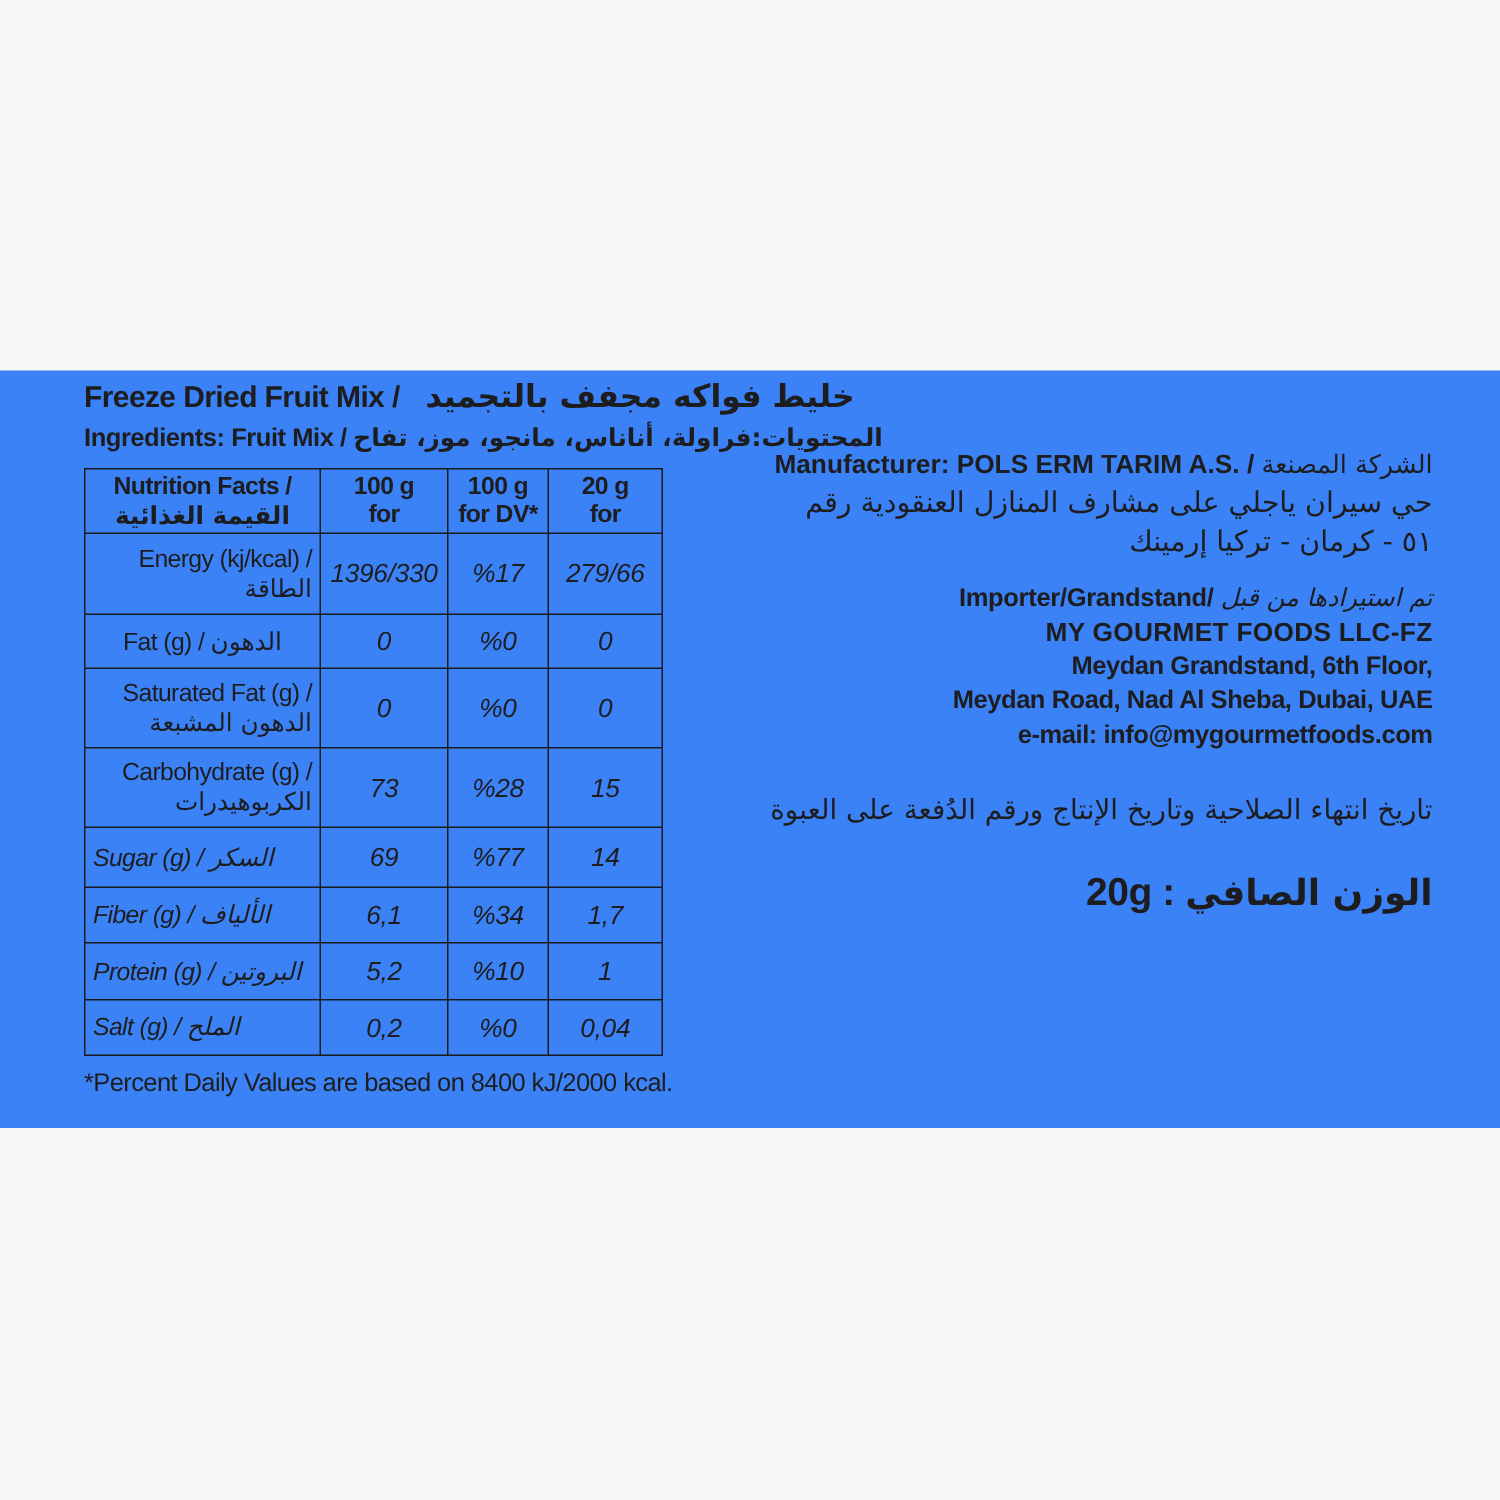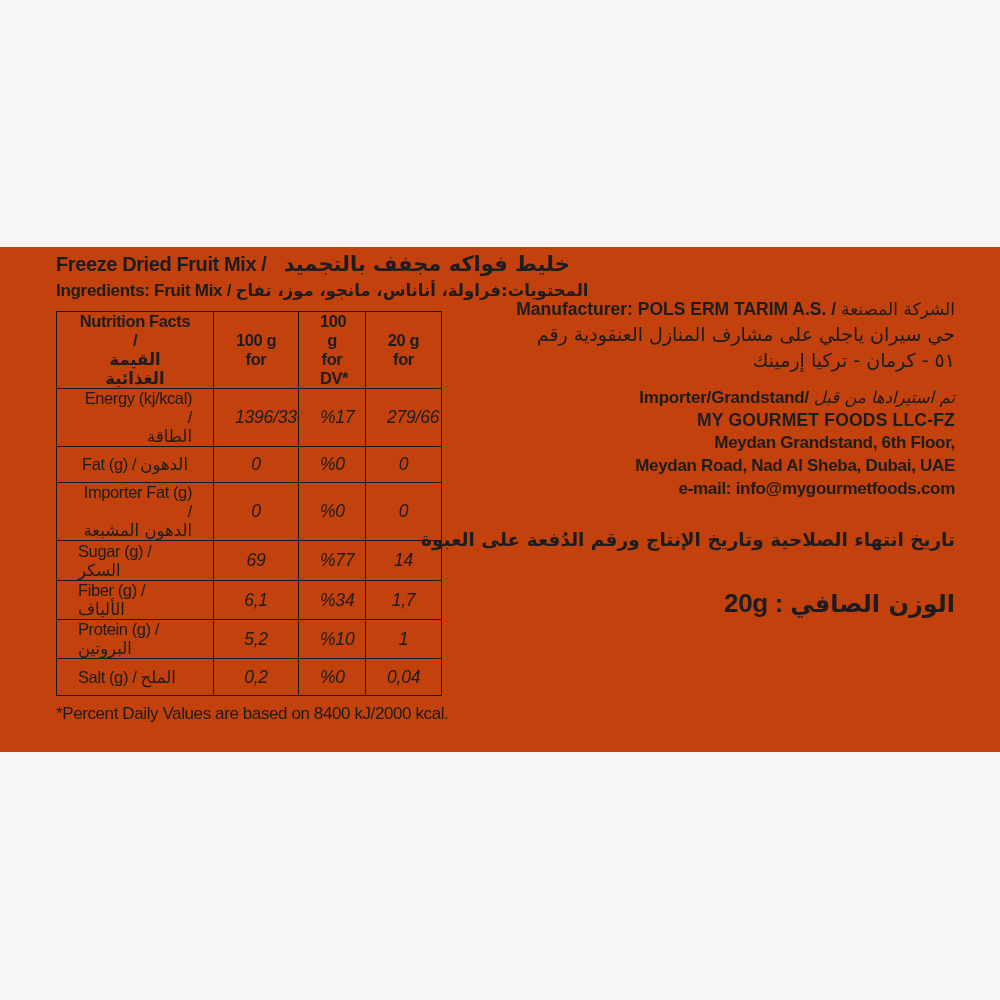--- a/index.html
+++ b/index.html
@@ -7,48 +7,48 @@
     width:1000px;height:1000px;
     background:#f6f6f9;
     font-family:"Liberation Sans","DejaVu Sans",sans-serif;
     color:#1d1d1f;
     overflow:hidden;
   }
   .page{position:relative;width:1000px;height:1000px;}
   .panel{
     position:absolute;top:247px;left:0;
     width:1000px;height:505px;
-    background:#c2410c;
+    background:#3b82f6;
   }
   .ar{font-family:"DejaVu Sans",sans-serif;}
 
   
   .left-block{position:absolute;left:56px;top:3px;}
   .title-line{font-size:20px;font-weight:600;letter-spacing:-0.4px;white-space:nowrap;line-height:28px;}
   .title-line .ar{font-size:21px;font-weight:700;margin-left:12px;}
   .ingredients-line{font-size:17px;font-weight:600;letter-spacing:-0.3px;white-space:nowrap;line-height:25px;}
   .ingredients-line .ar{font-weight:700;font-size:16.5px;}
 
   
   table.nt{
     border-collapse:collapse;table-layout:fixed;
     margin-top:8px;width:385px;
   }
   table.nt td{
     border:1.8px solid #1a1a1a;
-    padding:0 21px;
+    padding:0 5px;
     font-size:16.5px;letter-spacing:-0.4px;
     line-height:19px;
     vertical-align:middle;
     overflow:hidden;
   }
   table.nt td.val{text-align:center;font-size:17.5px;letter-spacing:-0.2px;font-style:italic;}
   table.nt tr.thead td{font-weight:700;text-align:center;font-size:16.5px;}
   td.lbl-r{text-align:right;}
-  td.lbl-l{text-align:left;}
+  td.lbl-l{text-align:left;font-style:italic;}
   td.lbl-c{text-align:center;}
   .footnote{margin-top:8px;font-size:17px;font-weight:500;letter-spacing:-0.4px;white-space:nowrap;}
 
   
   .right-block{
     position:absolute;right:45px;top:50px;width:560px;
     text-align:right;
   }
   .rl{white-space:nowrap;}
   .line-country{font-size:17.5px;font-weight:600;line-height:24px;margin-bottom:19px;}
@@ -58,21 +58,21 @@
   .line-manufacturer .ar{font-size:17px;}
   .line-mfr-ar{font-size:19px;line-height:26px;}
   .gap-after{margin-bottom:13px;}
   .line-importer{font-size:17px;line-height:23px;}
   .line-importer .lat{font-weight:700;letter-spacing:-0.2px;}
   .line-importer .ar{font-size:16.5px;font-style:italic;}
   .line-company{font-size:17.5px;font-weight:700;letter-spacing:0.2px;line-height:23px;}
   .line-addr{font-size:17px;font-weight:700;letter-spacing:-0.3px;line-height:22.5px;}
   .line-email{font-size:17px;font-weight:700;letter-spacing:-0.3px;line-height:23px;margin-bottom:27px;}
   .line-expire-en{font-size:16.5px;font-weight:700;letter-spacing:-0.5px;line-height:22px;}
-  .line-expire-ar{font-size:18.5px;line-height:26px;margin-bottom:34px;font-weight:bold;}
+  .line-expire-ar{font-size:18.5px;line-height:26px;margin-bottom:24px;}
   .line-storage{font-size:18.5px;line-height:26px;margin-bottom:11px;}
   .line-storage .lat{font-size:16.5px;font-weight:700;letter-spacing:-0.3px;}
   .line-net{font-size:26px;font-weight:700;line-height:32px;letter-spacing:-0.3px;}
   .line-net .ar{font-size:24px;}
 </style>
 </head>
 <body>
 
 <div class="page">
   <div class="panel">
@@ -129,28 +129,37 @@
             <span>Fat (g) /</span>
             <span class="ar">الدهون</span>
           </td>
           <td class="val">0</td>
           <td class="val">%0</td>
           <td class="val">0</td>
         </tr>
 
         <tr style="height:53px">
           <td class="lbl-r">
-            <div>Importer Fat (g) /</div>
+            <div>Saturated Fat (g) /</div>
             <div class="ar">الدهون المشبعة</div>
           </td>
           <td class="val">0</td>
           <td class="val">%0</td>
           <td class="val">0</td>
         </tr>
 
+        <tr style="height:53px">
+          <td class="lbl-r">
+            <div>Carbohydrate (g) /</div>
+            <div class="ar">الكربوهيدرات</div>
+          </td>
+          <td class="val">73</td>
+          <td class="val">%28</td>
+          <td class="val">15</td>
+        </tr>
 
         <tr style="height:40px">
           <td class="lbl-l">
             <span>Sugar (g) /</span>
             <span class="ar">السكر</span>
           </td>
           <td class="val">69</td>
           <td class="val">%77</td>
           <td class="val">14</td>
         </tr>

